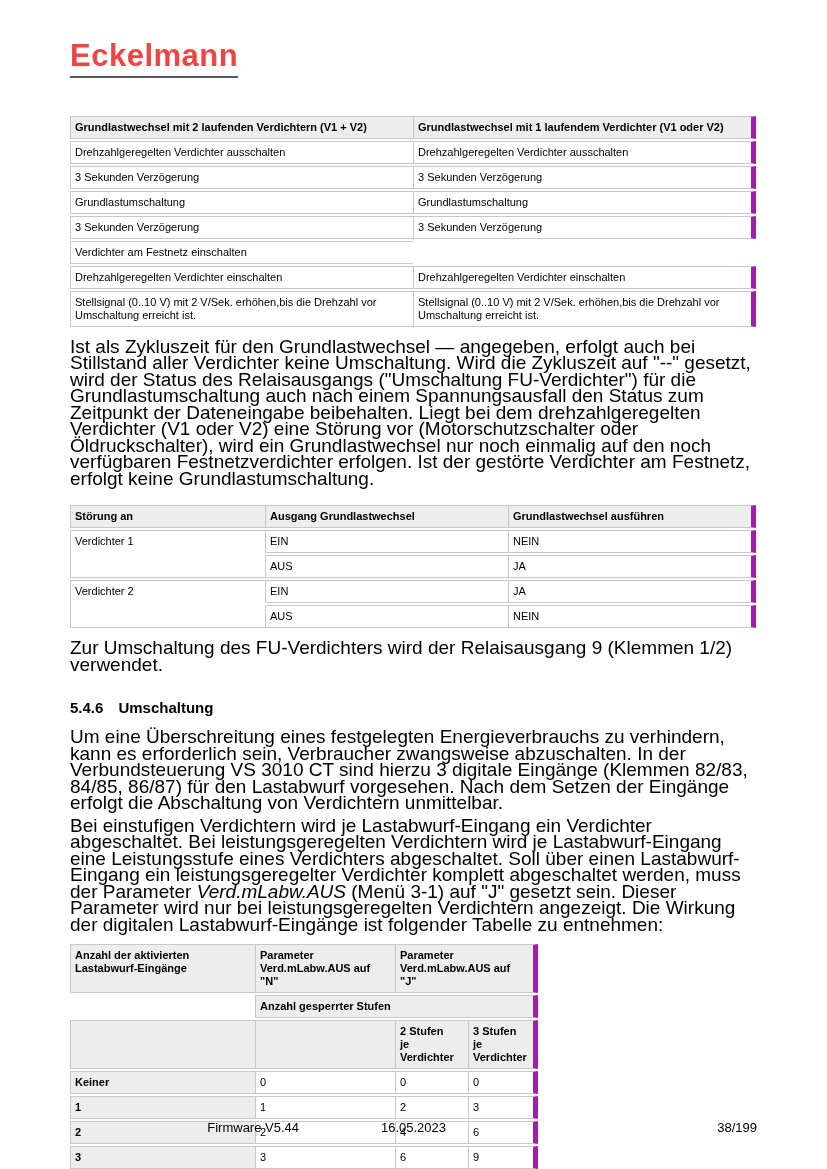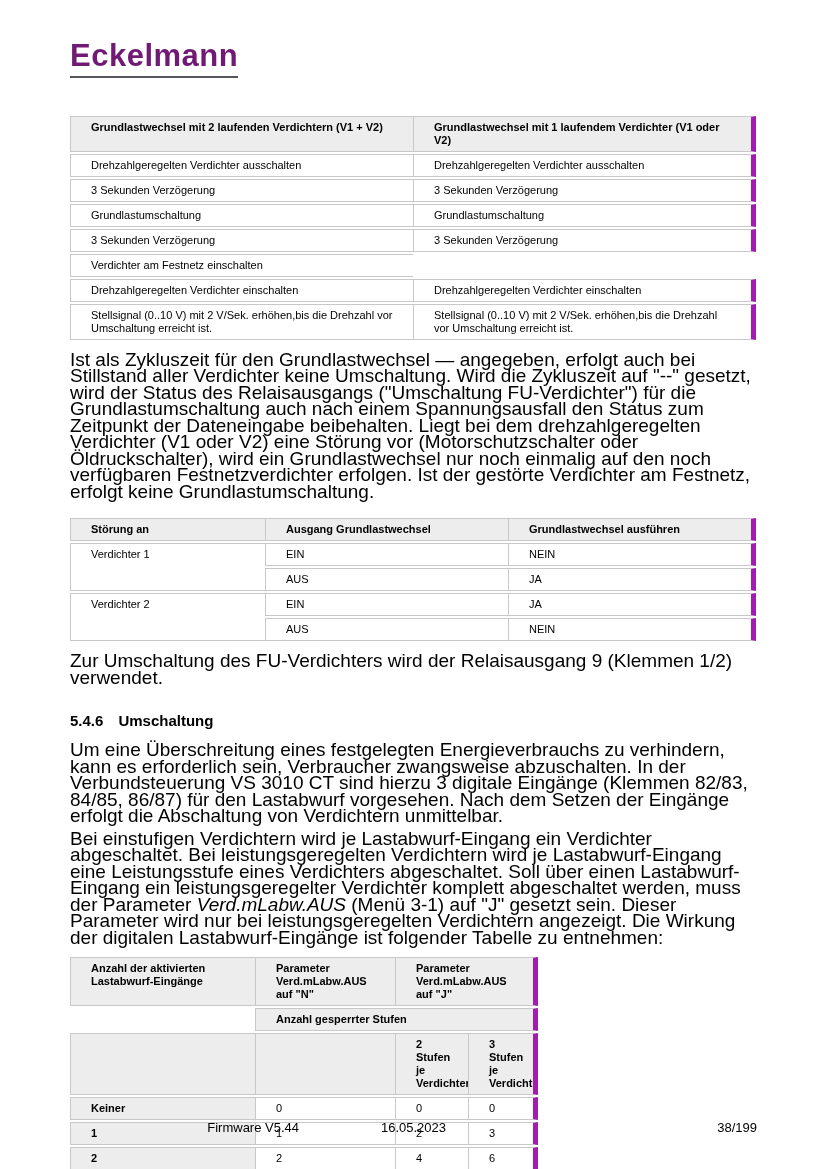--- a/index.html
+++ b/index.html
@@ -4,32 +4,32 @@
 <style>
   html, body { margin: 0; padding: 0; }
   body {
     width: 827px; height: 1169px; position: relative; background: #ffffff;
     font-family: "Liberation Sans", "DejaVu Sans", sans-serif; color: #000;
     overflow: hidden;
   }
   .page { padding: 40px 70px 0 70px; }
 
   .logo {
-    display: inline-block; font-size: 31px; font-weight: bold; color: #701a75;
+    display: inline-block; font-size: 31px; font-weight: bold; color: #ef4444;
     letter-spacing: 0.5px; line-height: 1.05;
     border-bottom: 2px solid #54565b; padding-bottom: 3px;
   }
 
   table.tbl {
     border-collapse: separate; border-spacing: 0 2px; table-layout: fixed;
     font-size: 11px; line-height: 13px;
   }
   .tbl th, .tbl td {
     border: 1px solid #c8c8c8; border-right: none;
-    padding: 4px 20px; text-align: left; vertical-align: top;
+    padding: 4px 4px; text-align: left; vertical-align: top;
     background: #ffffff; overflow: hidden;
   }
   .tbl th:last-child, .tbl td:last-child { border-right: 5px solid #a21caf; }
   .tbl th { background: #ededed; font-weight: bold; }
   .cell-blank { border: none !important; background: transparent !important; }
   .pre { white-space: pre-line; }
 
   .tbl1 { width: 686px; margin-top: 36px; }
   .tbl2 { width: 686px; margin-top: 16px; }
   .tbl3 { width: 468px; margin-top: 9px; }

